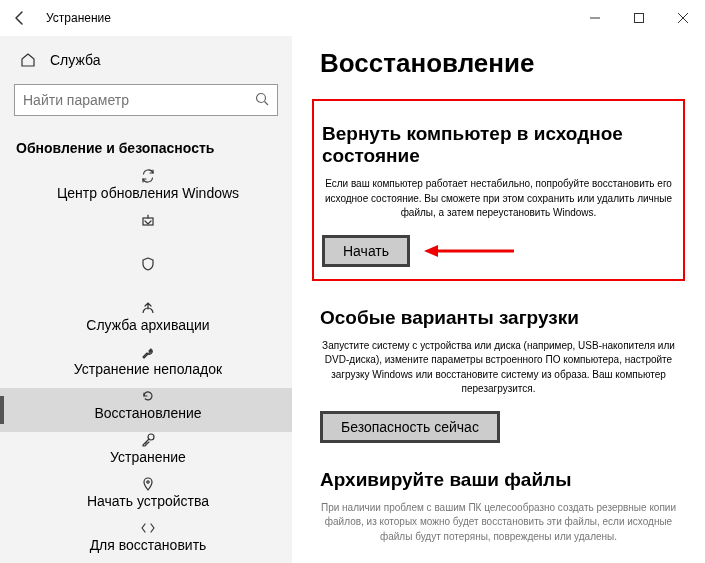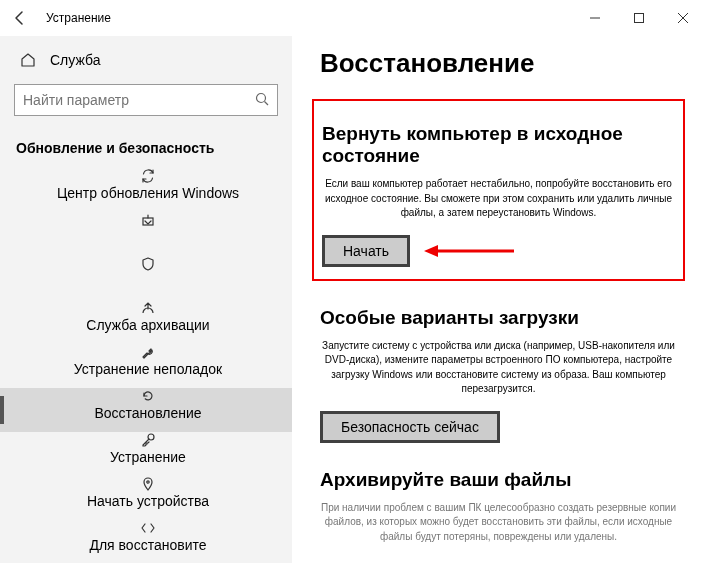--- a/index.html
+++ b/index.html
@@ -232,21 +232,21 @@
           </span>
         <span>Начать устройства</span>
       </div>
 
       <div class="nav-item">
         <span class="nav-icon">
             <svg width="16" height="16" viewBox="0 0 16 16" fill="none">
               <path d="M5 4 L2 8 L5 12 M11 4 L14 8 L11 12" stroke="#333" stroke-width="1.2" stroke-linecap="round" stroke-linejoin="round"></path>
             </svg>
           </span>
-        <span>Для восстановите</span>
+        <span>Для восстановить</span>
       </div>
 
     </div>
   </div>
 
   <div class="panel">
     <div class="page-title">Восстановление</div>
 
     <div class="section">
       <div class="highlight">

